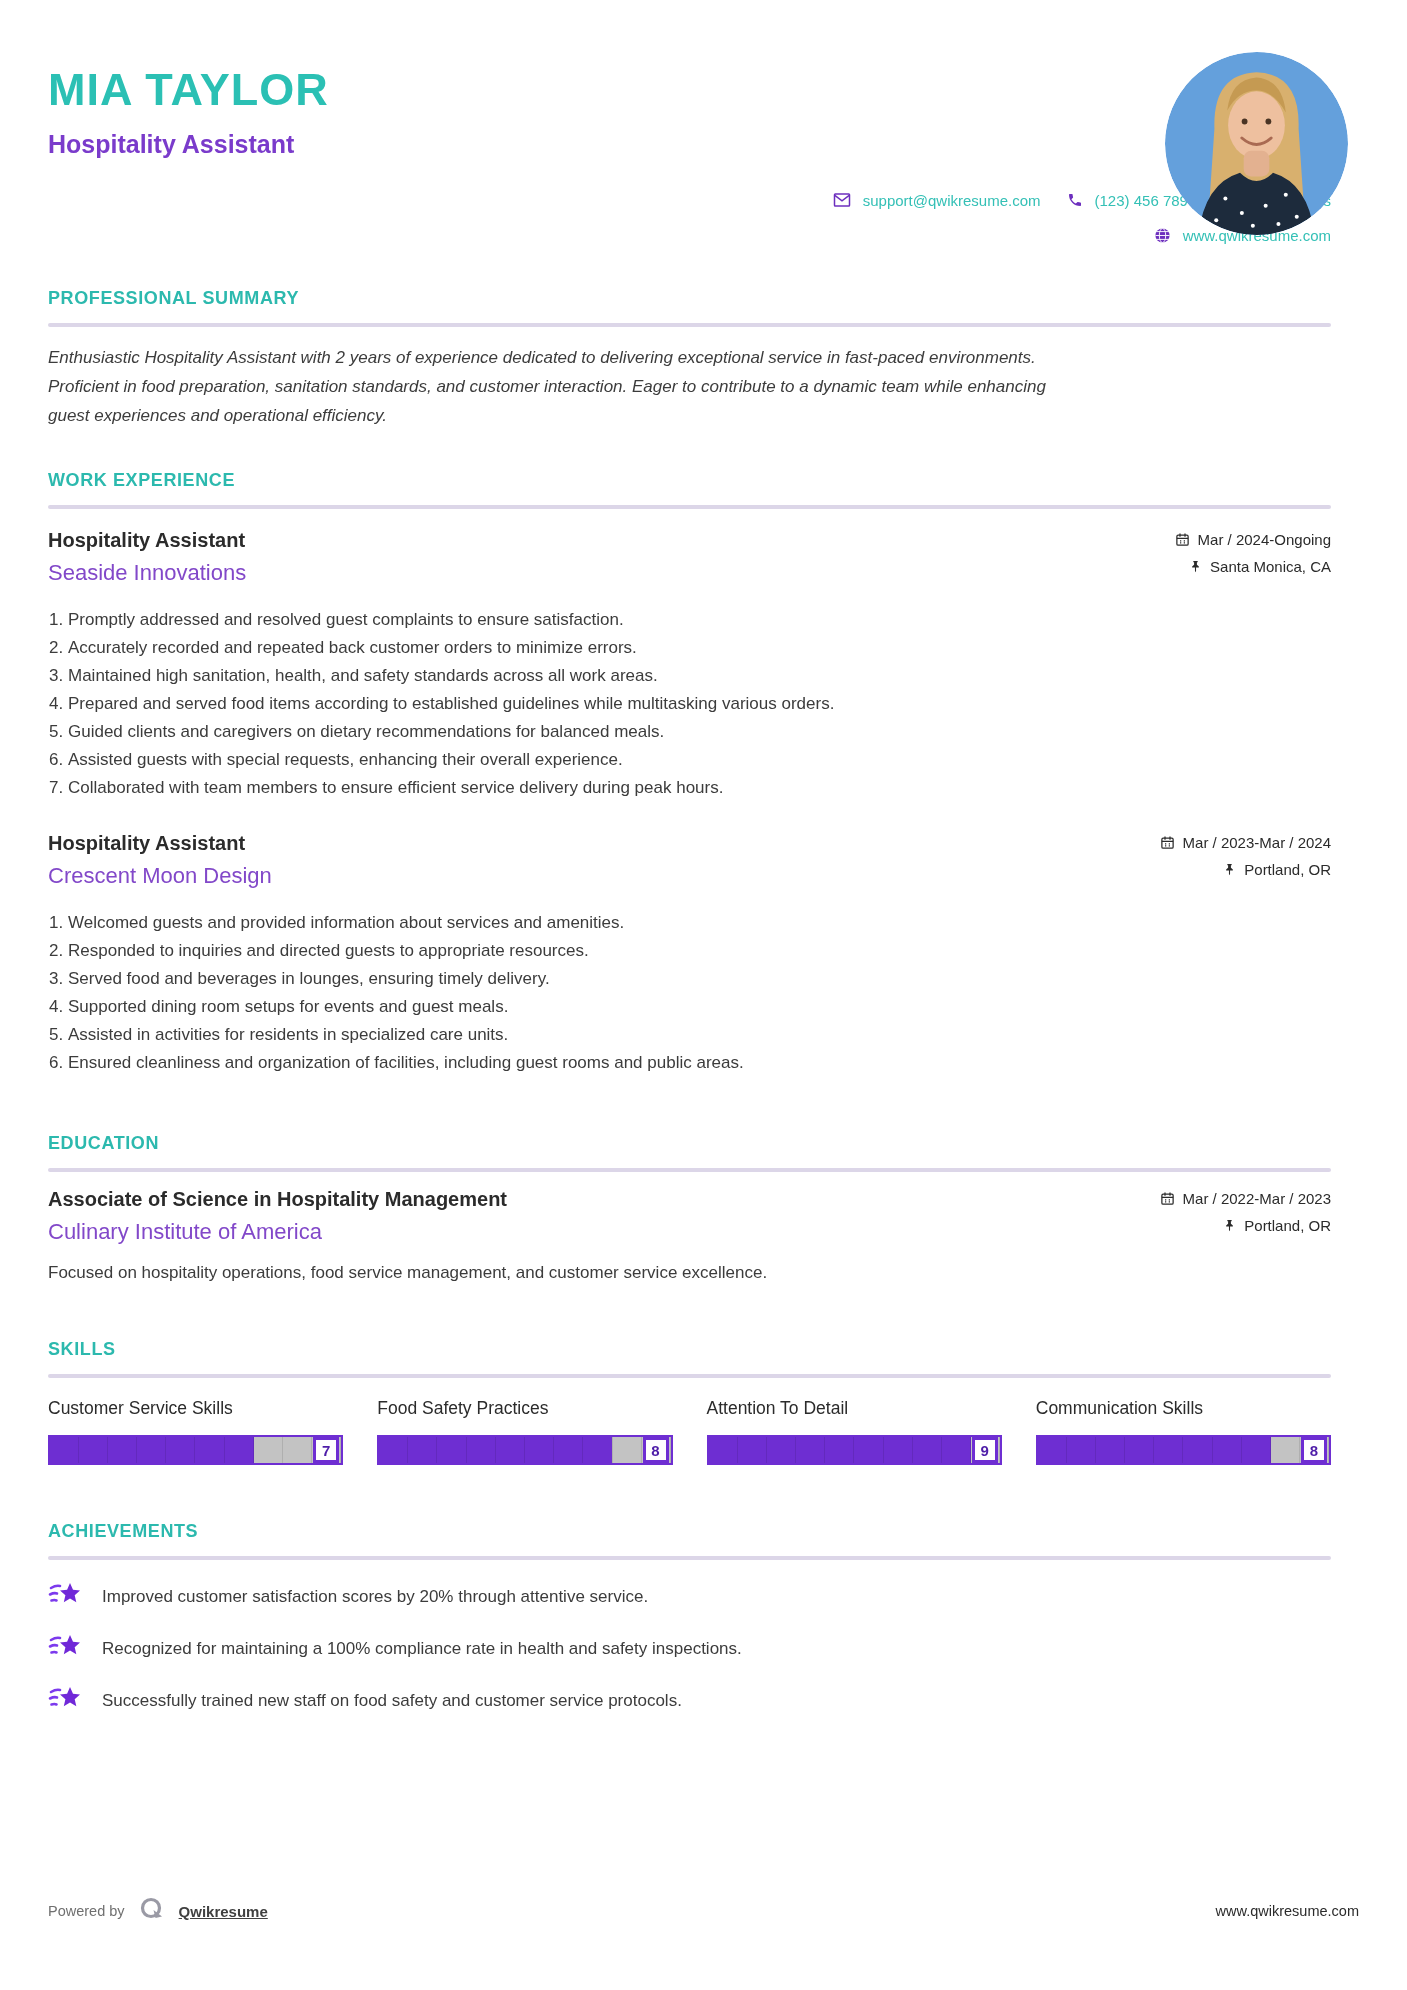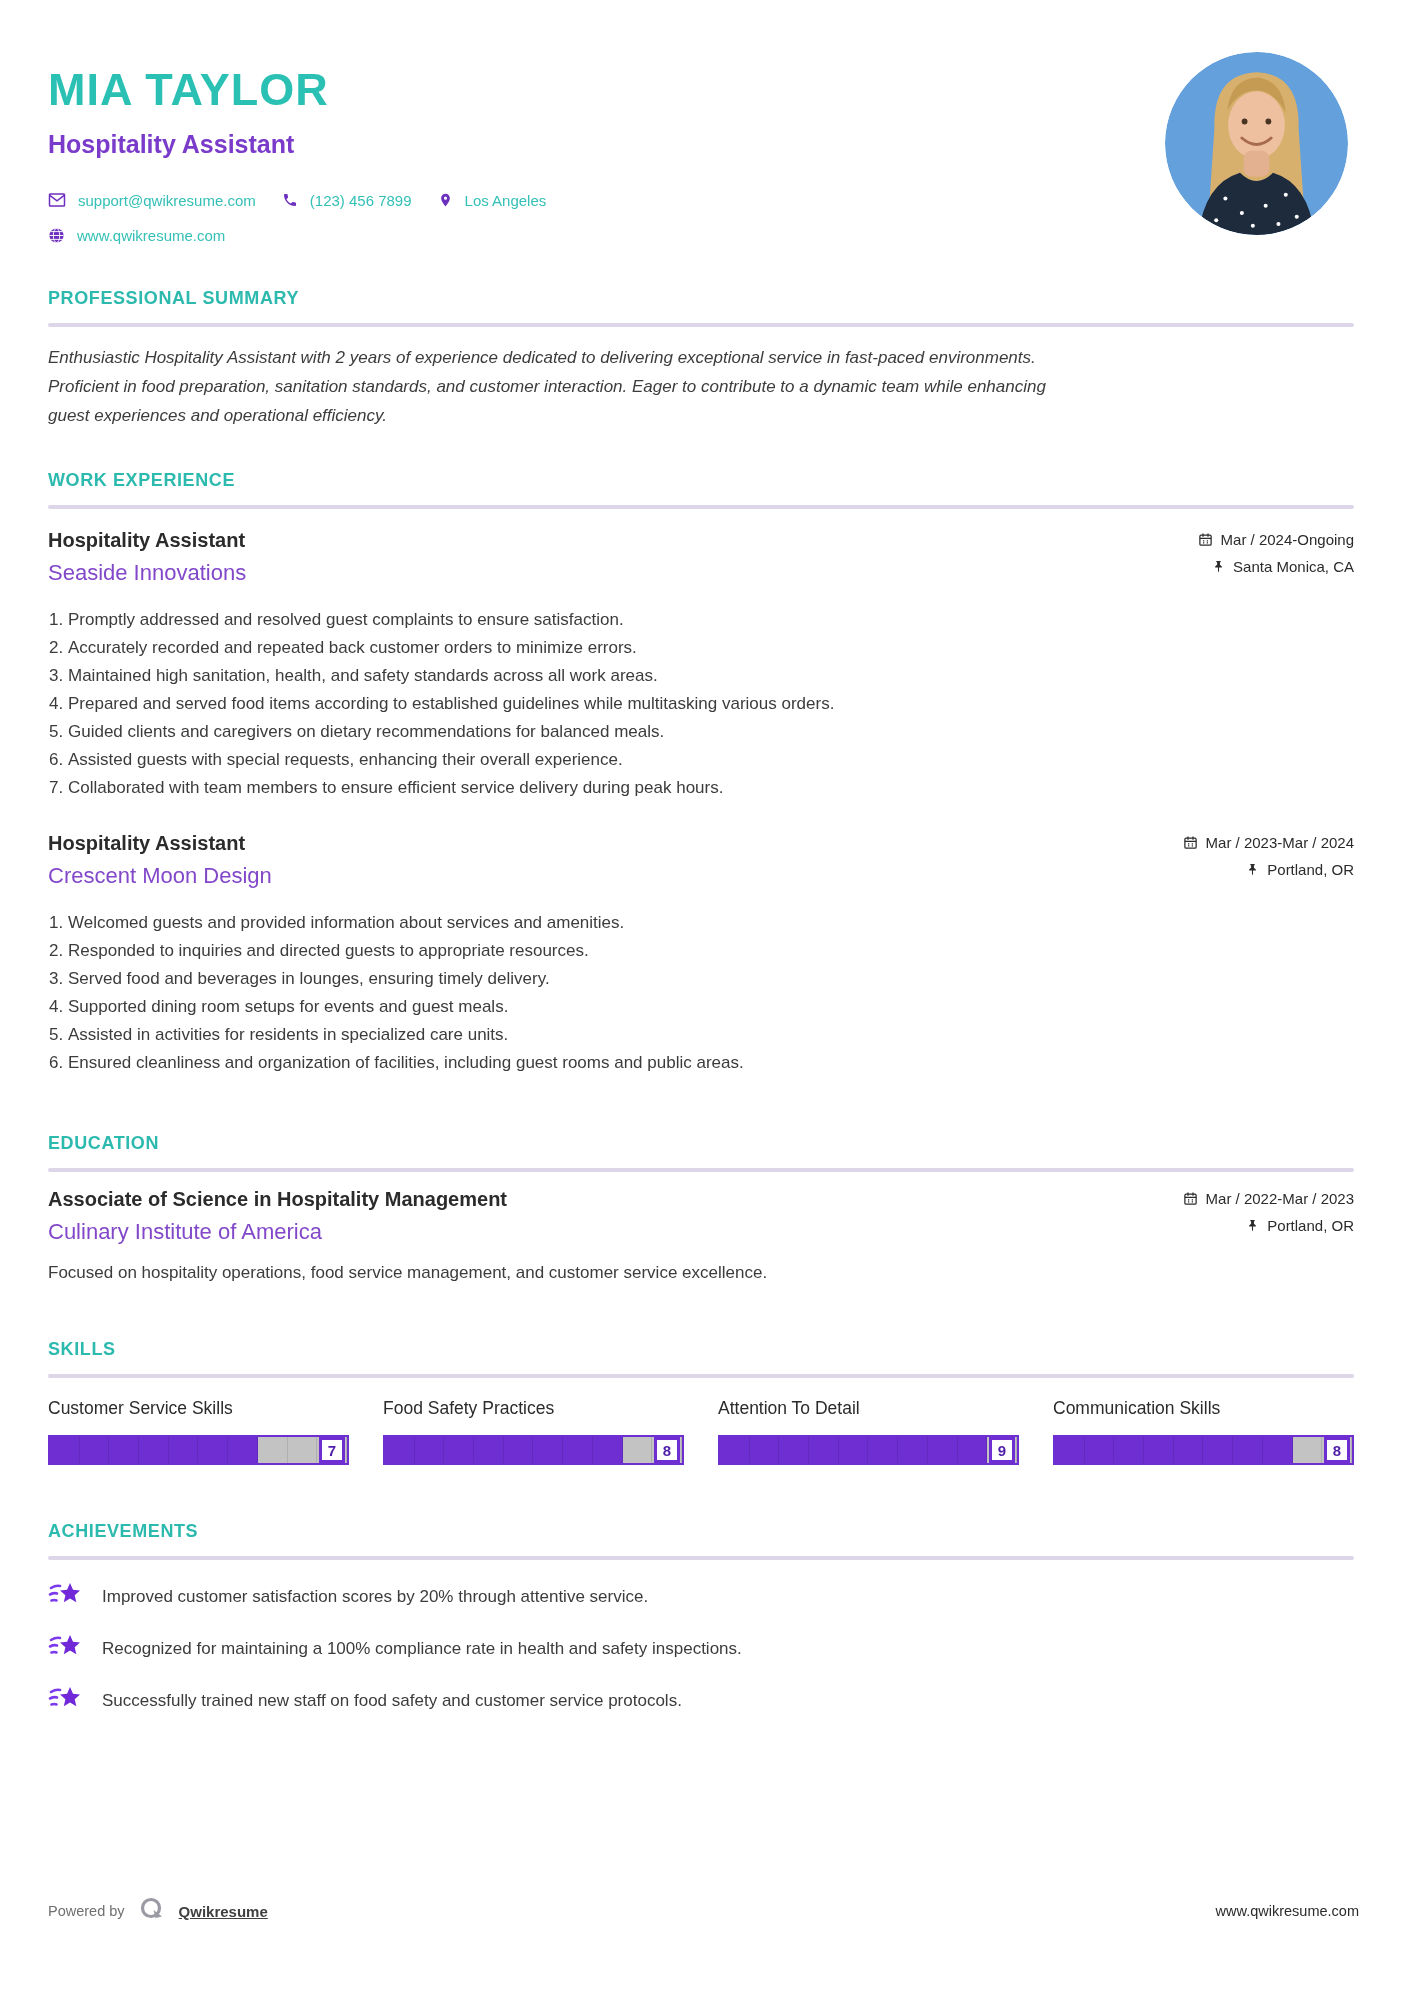--- a/index.html
+++ b/index.html
@@ -1,24 +1,24 @@
 <!DOCTYPE html>
 <html><head>
 <meta charset="utf-8">
 <style>
   * { margin:0; padding:0; box-sizing:border-box; }
   html,body { background:#ffffff; }
   body { font-family:"Liberation Sans", sans-serif; color:#3c3c3c; }
-  .page { position:relative; width:1407px; height:1990px; margin:0 auto; background:#ffffff; padding:48px 53px 0 48px; overflow:hidden; }
+  .page { position:relative; width:1407px; height:1990px; margin:0 auto; background:#ffffff; padding:48px 76px 0 48px; overflow:hidden; }
 
   
   .header { position:relative; }
   .name { margin-top:16px; font-size:45px; font-weight:800; letter-spacing:1px; color:#2bc0b4; }
   .job-title { margin-top:14px; font-size:25px; font-weight:700; color:#7a3bcb; }
-  .contact-row { display:flex; align-items:center; gap:26px; margin-top:32px; }
+  .contact-row { display:flex; align-items:center; gap:26px; margin-top:32px;justify-content:flex-end; }
   .contact-row.second { margin-top:18px; }
   .contact-item { display:flex; align-items:center; gap:12px; font-size:15px; color:#34c0b6; }
   .contact-item svg { display:block; }
   .photo { position:absolute; right:59px; top:52px; width:183px; height:183px; border-radius:50%; overflow:hidden; }
   .page > .photo { z-index:2; }
 
   
   .section-heading { font-size:18px; font-weight:800; letter-spacing:0.6px; color:#2cb9ae; }
   .divider { height:4px; background:#dcd6e8; border-radius:2px; margin-top:14px; }
   .section-summary { margin-top:44px; }

